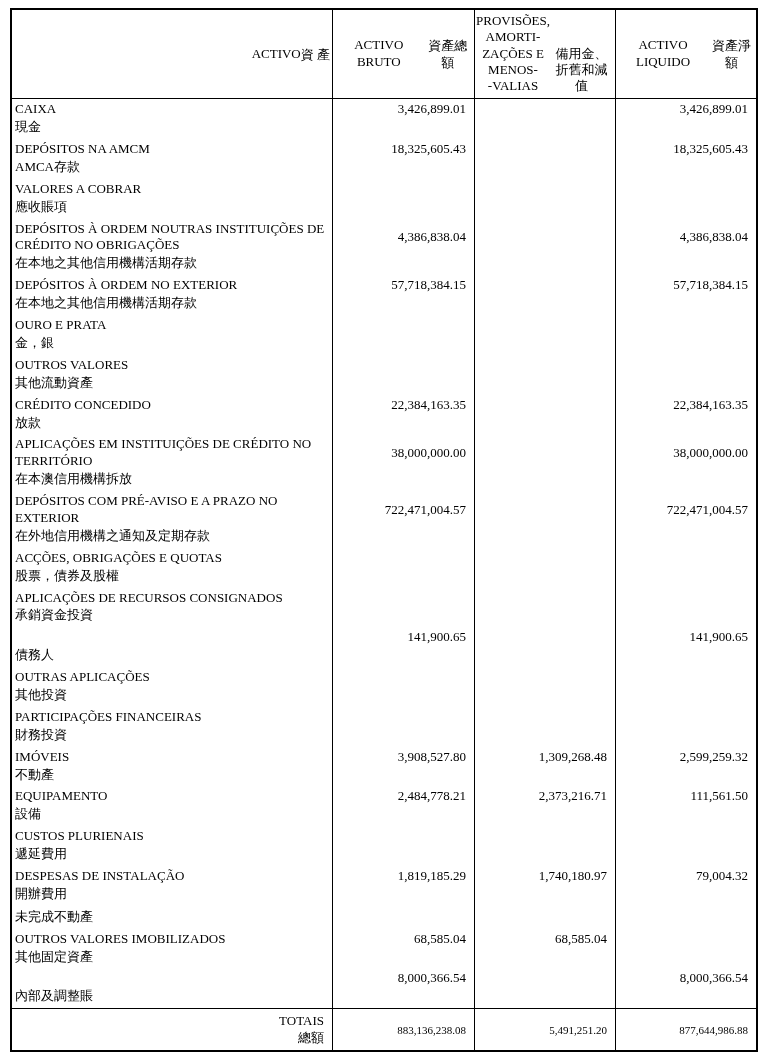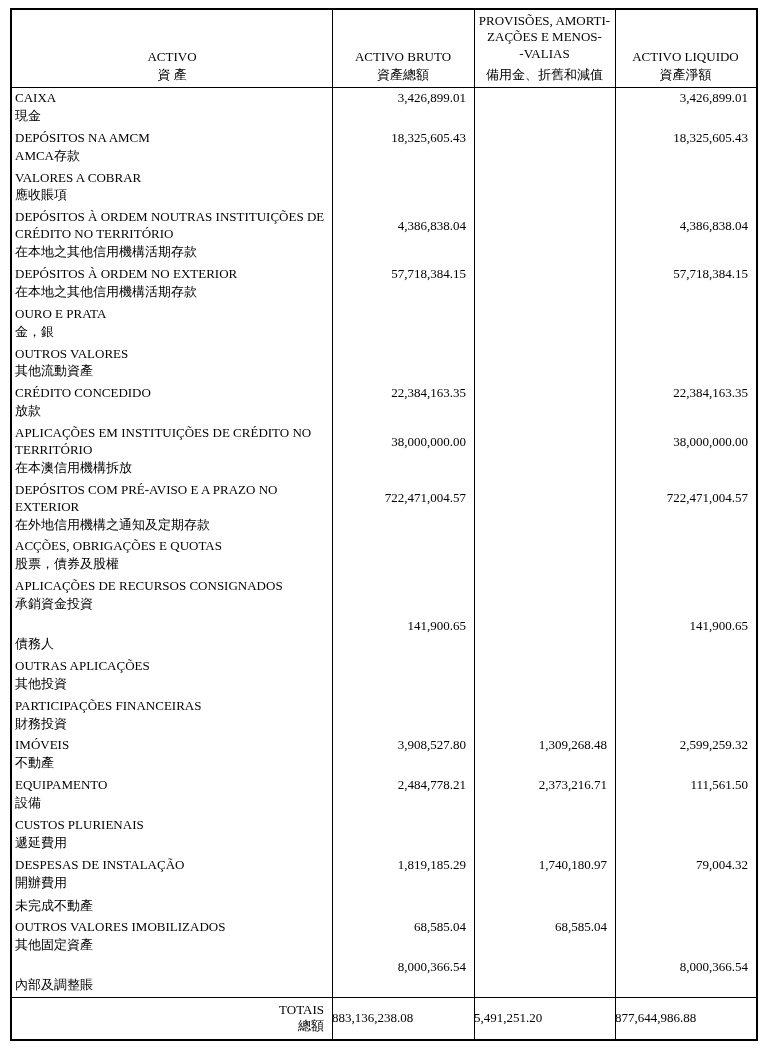--- a/index.html
+++ b/index.html
@@ -35,21 +35,20 @@
     display: grid;
     grid-template-columns: 320px 142px 141px 141px;
   }
   
   .thead {
     min-height: 78px;
     border-bottom: 1px solid #000;
   }
   .hcell {
     display: flex;
-    flex-direction: column;
     align-items: center;
     justify-content: flex-end;
     text-align: center;
     font-size: 13px;
     line-height: 1.25;
     padding: 3px 2px 4px 2px;
   }
   .hcell.top {
     justify-content: flex-start;
   }
@@ -92,21 +91,22 @@
     display: flex;
     flex-direction: column;
     align-items: flex-end;
     justify-content: center;
     font-size: 13px;
     line-height: 1.3;
     padding: 3px 8px 3px 3px;
   }
   .t-num {
     align-self: center;
-    font-size: 13px;
+    text-align: right;
+    font-size: 11px;
     padding-right: 8px;
     white-space: nowrap;
   }
   .t-num.bruto { grid-column: 2; }
   .t-num.prov  { grid-column: 3; }
   .t-num.liq   { grid-column: 4; }
 </style>
 </head>
 <body>
 
@@ -153,21 +153,21 @@
 
   <div class="row grid cols-bg">
     <div class="pt">VALORES A COBRAR</div>
     <div class="cn">應收賬項</div>
     <div class="num bruto"></div>
     <div class="num prov"></div>
     <div class="num liq"></div>
   </div>
 
   <div class="row grid cols-bg">
-    <div class="pt">DEPÓSITOS À ORDEM NOUTRAS INSTITUIÇÕES DE CRÉDITO NO TERRITÓRIO</div>
+    <div class="pt">DEPÓSITOS À ORDEM NOUTRAS INSTITUIÇÕES DE CRÉDITO NO OBRIGAÇÕES</div>
     <div class="cn">在本地之其他信用機構活期存款</div>
     <div class="num bruto">4,386,838.04</div>
     <div class="num prov"></div>
     <div class="num liq">4,386,838.04</div>
   </div>
 
   <div class="row grid cols-bg">
     <div class="pt">DEPÓSITOS À ORDEM NO EXTERIOR</div>
     <div class="cn">在本地之其他信用機構活期存款</div>
     <div class="num bruto">57,718,384.15</div>

